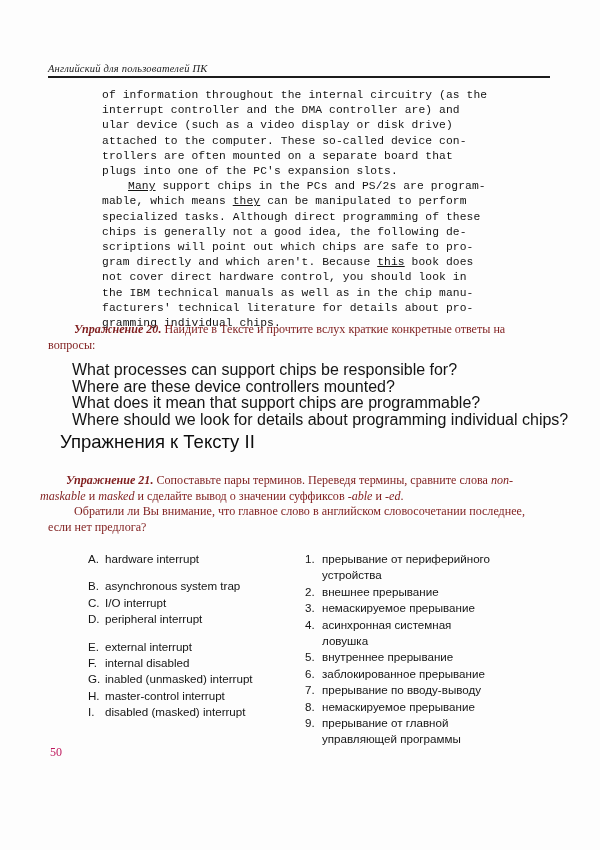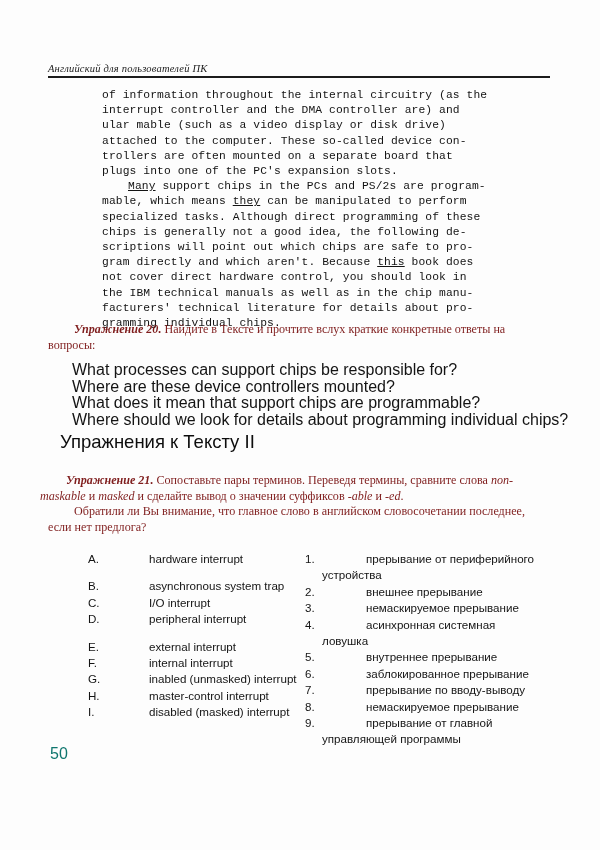--- a/index.html
+++ b/index.html
@@ -141,53 +141,53 @@
   }
   .term-row {
     display: flex;
     line-height: 16.4px;
     white-space: nowrap;
   }
   .term-key {
     width: 17px;
     flex: none;
   }
-  .term-text { flex: 1; margin-left: 44px; }
+  .term-text { flex: 1; }
   .cont-line {
     padding-left: 17px;
     line-height: 16.4px;
     white-space: nowrap;
   }
   .gap-after { margin-bottom: 11px; }
 
   
   .folio {
     position: absolute;
     left: 50px;
     top: 745px;
-    font-family: Liberation Sans, sans-serif;
-    font-size: 16px;
-    color: #0f766e;
+    font-family: Liberation Serif, serif;
+    font-size: 12px;
+    color: #be185d;
   }
 </style>
 </head>
 <body>
 
 <div class="page">
 
   <div class="running-head">
     <div class="running-head-text">Английский для пользователей ПК</div>
     <div class="running-head-rule"></div>
   </div>
 
   <div class="mono-block">
     <div id="para1">
         <div class="mono-line">of information throughout the internal circuitry (as the</div>
         <div class="mono-line">interrupt controller and the DMA controller are) and</div>
-        <div class="mono-line">ular mable (such as a video display or disk drive)</div>
+        <div class="mono-line">ular device (such as a video display or disk drive)</div>
         <div class="mono-line">attached to the computer. These so-called device con-</div>
         <div class="mono-line">trollers are often mounted on a separate board that</div>
         <div class="mono-line">plugs into one of the PC's expansion slots.</div>
       </div>
     <div id="para2">
         <div class="mono-line indent"><span class="u">Many</span><span> support chips in the PCs and PS/2s are program-</span></div>
         <div class="mono-line"><span>mable, which means </span><span class="u">they</span><span> can be manipulated to perform</span></div>
         <div class="mono-line"><span>specialized tasks. Although direct programming of these</span></div>
         <div class="mono-line"><span>chips is generally not a good idea, the following de-</span></div>
         <div class="mono-line"><span>scriptions will point out which chips are safe to pro-</span></div>
@@ -235,21 +235,21 @@
         <div class="term-row gap-after">
           <span class="term-key">D.</span>
           <span class="term-text">peripheral interrupt</span>
         </div>
         <div class="term-row">
           <span class="term-key">E.</span>
           <span class="term-text">external interrupt</span>
         </div>
         <div class="term-row">
           <span class="term-key">F.</span>
-          <span class="term-text">internal interrupt</span>
+          <span class="term-text">internal disabled</span>
         </div>
         <div class="term-row">
           <span class="term-key">G.</span>
           <span class="term-text">inabled (unmasked) interrupt</span>
         </div>
         <div class="term-row">
           <span class="term-key">H.</span>
           <span class="term-text">master-control interrupt</span>
         </div>
         <div class="term-row">

